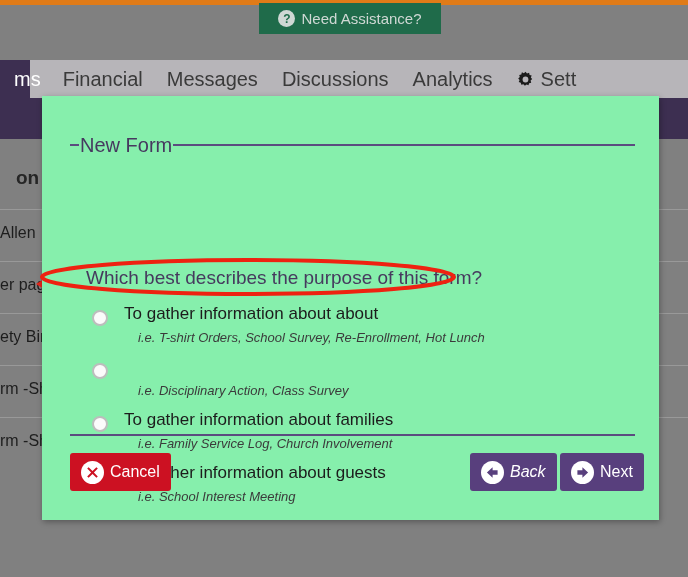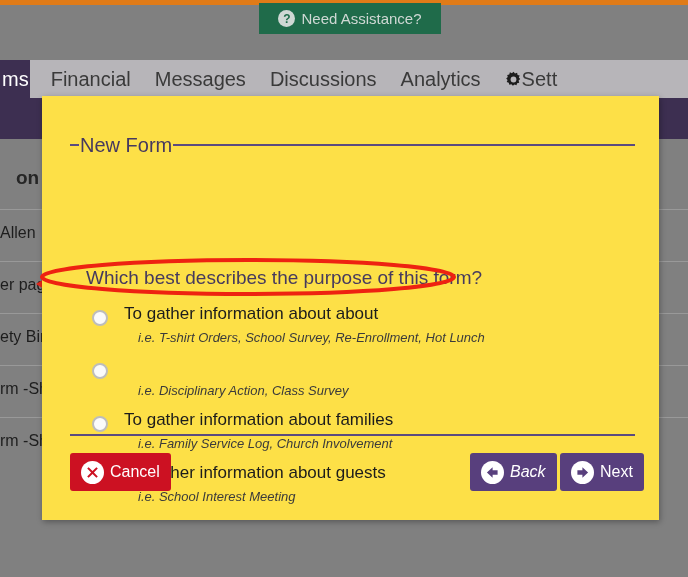--- a/index.html
+++ b/index.html
@@ -77,22 +77,22 @@
     position: absolute;
     left: 0; top: 60px;
     height: 38px;
     display: flex;
     align-items: center;
     font-size: 20px;
     color: #3a3a3a;
     white-space: nowrap;
   }
   .nav-item { padding: 0 12px; }
-  .nav-item.active { color: #ffffff; padding-left: 2px; padding-right: 10px; }
-  .nav-item.with-icon { display: flex; align-items: center; }
+  .nav-item.active { color: #ffffff; padding-left: 14px; padding-right: 10px; }
+  .nav-item.with-icon { display: flex; align-items: center; gap: 7px; }
   .gear {
     display: inline-block;
     width: 17px; height: 17px;
     position: relative;
   }
   .gear svg { display: block; }
 
   .purple-band {
     position: absolute;
     left: 0; top: 98px;
@@ -138,21 +138,21 @@
     border-top: 7px solid transparent;
     border-bottom: 7px solid transparent;
     border-right: 11px solid #e8281c;
   }
 
   
   .modal {
     position: absolute;
     left: 42px; top: 96px;
     width: 617px; height: 424px;
-    background: #fde047;
+    background: #86efac;
     box-shadow: 1px 2px 6px rgba(0,0,0,0.32);
   }
 
   .fieldset {
     position: absolute;
     left: 28px; top: 40px;
     width: 565px;
   }
   .legend-row {
     display: flex;

